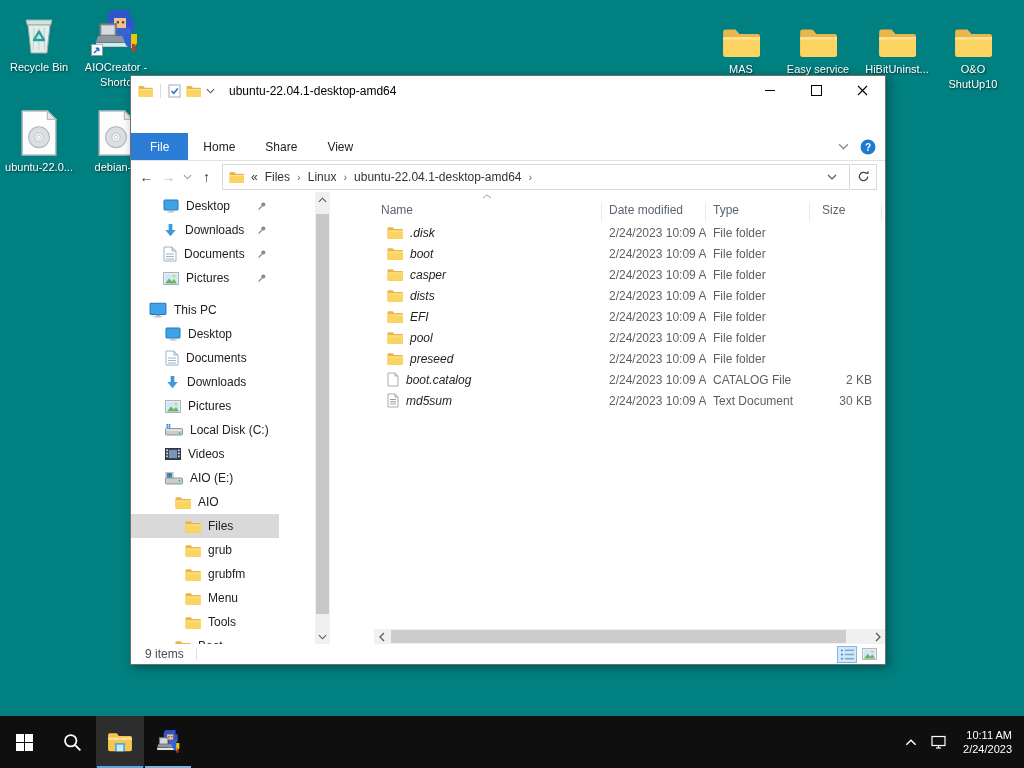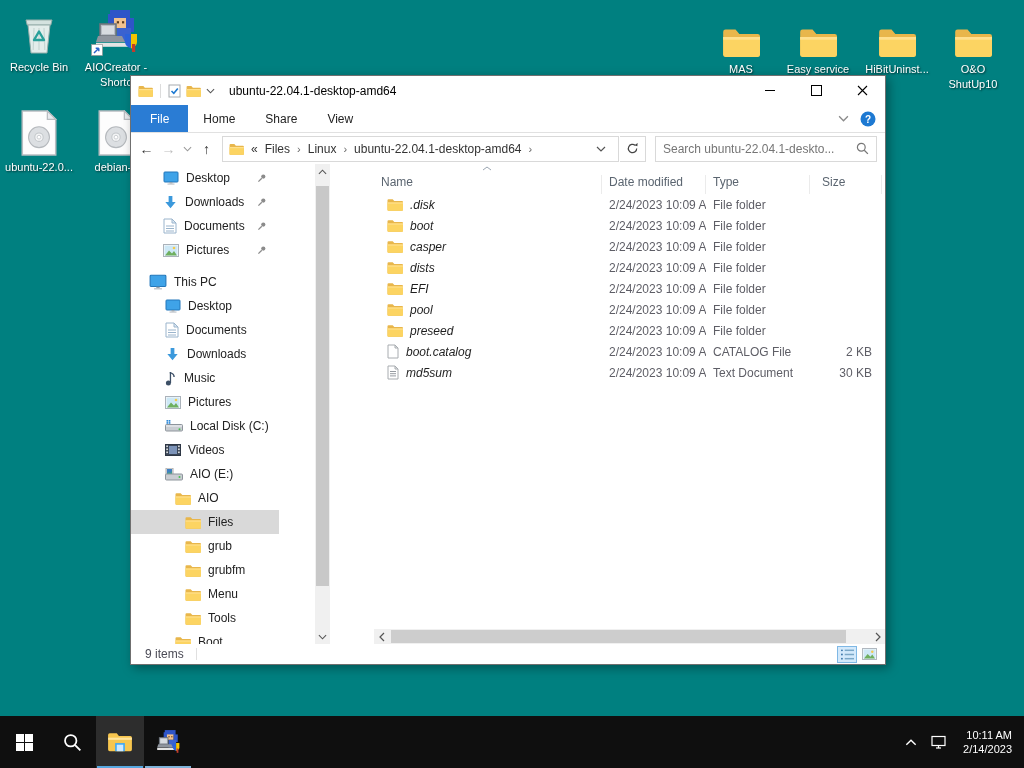--- a/index.html
+++ b/index.html
@@ -20,21 +20,21 @@
 
   .titlebar{height:29px;display:flex;align-items:center;flex:none;}
   .qat{display:flex;align-items:center;gap:5px;padding-left:7px;}
   .qat-sep{width:1px;height:14px;background:#dcdcdc;margin:0 2px;}
   .wtitle{margin-left:14px;font-size:12px;color:#000;white-space:nowrap;}
   .capbtns{margin-left:auto;display:flex;height:100%;}
   .cap{width:46px;height:100%;display:flex;align-items:center;justify-content:center;}
   .g-min{width:10px;height:1px;background:#000;}
   .g-max{width:9px;height:9px;border:1px solid #000;}
 
-  .tabsrow{height:27px;display:flex;align-items:stretch;border-bottom:1px solid #e1e1e1;flex:none;}
+  .tabsrow{height:27px;display:flex;align-items:stretch;border-bottom:1px solid #e1e1e1;flex:none;margin-top:28px;}
   .rtab{padding:0 15px;display:flex;align-items:center;color:#222;}
   .rtab.file{background:#2a7cd4;color:#fff;padding:0 19px;}
   .ribright{margin-left:auto;display:flex;align-items:center;gap:11px;padding-right:9px;}
 
   .addrrow{height:31px;display:flex;align-items:center;padding:0 8px 0 5px;flex:none;gap:1px;}
   .navarrow{width:21px;height:24px;display:flex;align-items:center;justify-content:center;font-size:14px;color:#333;}
   .navarrow.dis{color:#bdbdbd;}
   .addrbox{flex:1;height:24px;border:1px solid #d9d9d9;display:flex;align-items:center;margin-left:4px;color:#333;}
   .crumbs{display:flex;align-items:center;gap:7px;padding:0 6px;flex:1;}
   .csep{color:#666;font-size:11px;}
@@ -407,26 +407,20 @@
       </div>
       <svg class="ic addr-chev" width="22" height="6" style="color:#555">
           <use href="#sym-chevd" width="10" height="6" x="6"></use>
         </svg>
     </div>
     <div class="refreshseg">
       <svg class="ic" width="13" height="13">
           <use href="#sym-refresh"></use>
         </svg>
     </div>
-    <div class="searchbox">
-      <input type="text" placeholder="Search ubuntu-22.04.1-deskto..." style="">
-      <svg class="ic" width="13" height="13" style="color:#777">
-          <use href="#sym-mag"></use>
-        </svg>
-    </div>
   </div>
 
   <div class="mainrow">
 
     <div class="navpane">
       <div class="nitem pad32">
         <svg class="ic" width="16" height="14">
             <use href="#sym-monitor"></use>
           </svg>
         <span>Desktop</span>
@@ -478,26 +472,20 @@
         <svg class="ic" width="14" height="16">
             <use href="#sym-document"></use>
           </svg>
         <span>Documents</span>
       </div>
       <div class="nitem pad34">
         <svg class="ic" width="15" height="15">
             <use href="#sym-download"></use>
           </svg>
         <span>Downloads</span>
-      </div>
-      <div class="nitem pad34">
-        <svg class="ic" width="12" height="16">
-            <use href="#sym-music"></use>
-          </svg>
-        <span>Music</span>
       </div>
       <div class="nitem pad34">
         <svg class="ic" width="16" height="13">
             <use href="#sym-picture"></use>
           </svg>
         <span>Pictures</span>
       </div>
       <div class="nitem pad34">
         <svg class="ic" width="18" height="13">
             <use href="#sym-drive-c"></use>
@@ -745,16 +733,16 @@
   </div>
   <div class="tray">
     <svg class="ic" width="12" height="7" style="color:#fff">
         <use href="#sym-chevu"></use>
       </svg>
     <svg class="ic" width="20" height="16">
         <use href="#sym-network"></use>
       </svg>
     <div class="clock">
       <div>10:11 AM</div>
-      <div>2/14/2023</div>
+      <div>2/24/2023</div>
     </div>
   </div>
 </div>
 
 </body></html>

